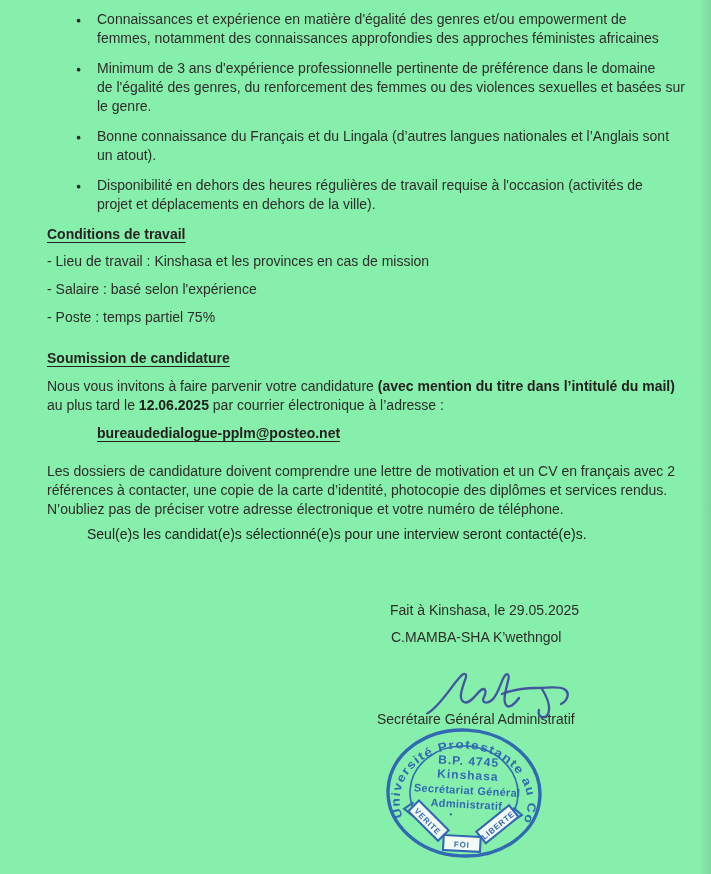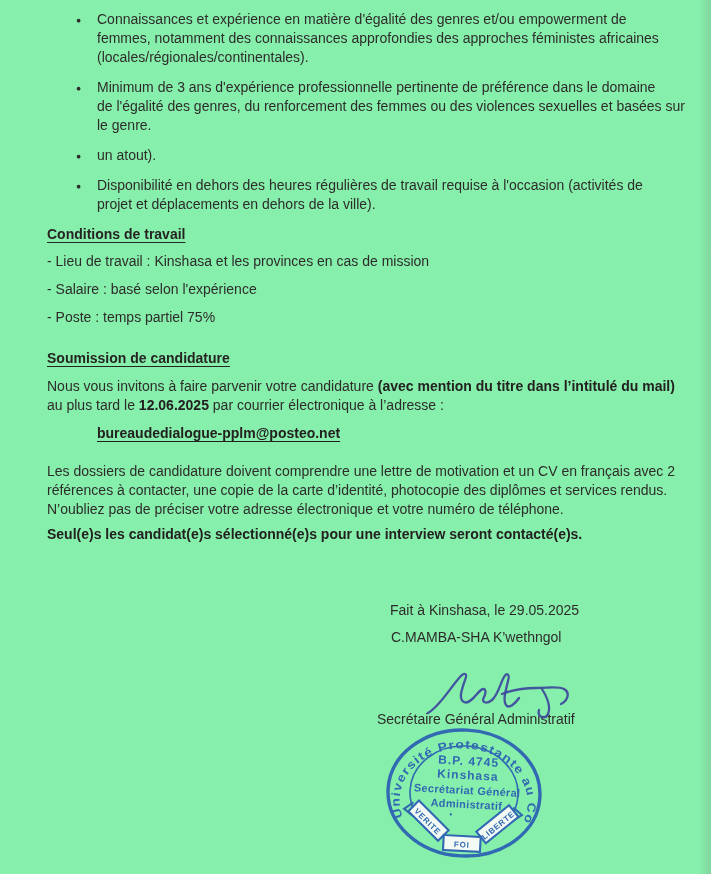--- a/index.html
+++ b/index.html
@@ -35,21 +35,21 @@
   }
   .h-conditions { margin-top:3px; margin-bottom:8px; }
   .h-submission { margin-top:22px; margin-bottom:9px; }
   .cond-line { margin-bottom:9px; }
   .intro-line strong, .bold-line, .email-line { color:#232120; }
   .email-line {
     margin:9px 0 0 50px; font-weight:bold; text-decoration:underline;
     text-underline-offset:2.5px;
   }
   .dossier { margin-top:19px; }
-  .sel-note { margin-top:6px; font-weight:bold; }
+  .sel-note { margin-top:6px; font-weight:normal;margin-left:40px; }
   .nb-note { margin-top:7px; font-weight:bold; }
   .abs { position:absolute; font-size:14px; line-height:19px; white-space:nowrap; }
   .date-line  { left:390px; top:601px;text-align:center; }
   .sign-name  { left:391px; top:628px; }
   .sign-title { left:377px; top:710px; z-index:1; }
   .signature-svg { position:absolute; left:424px; top:668px; width:158px; height:52px; z-index:2; }
   .signature-svg path { stroke:#3f4c9d; stroke-width:2.3; fill:none;
     stroke-linecap:round; stroke-linejoin:round; opacity:0.95; }
   .stamp-svg { position:absolute; left:383px; top:727px; width:162px; height:136px; z-index:3; opacity:0.93; }
   .stamp-svg .ring   { fill:none; stroke:#2b5fb3; }
@@ -65,28 +65,28 @@
 <body>
 
 <div class="page">
 
   <div class="content">
 
     <ul class="bullets">
       <li>
         <div class="line">Connaissances et expérience en matière d'égalité des genres et/ou empowerment de</div>
         <div class="line">femmes, notamment des connaissances approfondies des approches féministes africaines</div>
-        <div class="line">(locales/régionales/continentales).</div>
       </li>
       <li>
         <div class="line">Minimum de 3 ans d'expérience professionnelle pertinente de préférence dans le domaine</div>
         <div class="line">de l'égalité des genres, du renforcement des femmes ou des violences sexuelles et basées sur</div>
         <div class="line">le genre.</div>
       </li>
       <li>
+        <div class="line">Bonne connaissance du Français et du Lingala (d’autres langues nationales et l’Anglais sont</div>
         <div class="line">un atout).</div>
       </li>
       <li>
         <div class="line">Disponibilité en dehors des heures régulières de travail requise à l'occasion (activités de</div>
         <div class="line">projet et déplacements en dehors de la ville).</div>
       </li>
     </ul>
 
     <h3 class="heading h-conditions">Conditions de travail</h3>
     <div class="line cond-line">- Lieu de travail : Kinshasa et les provinces en cas de mission</div>

